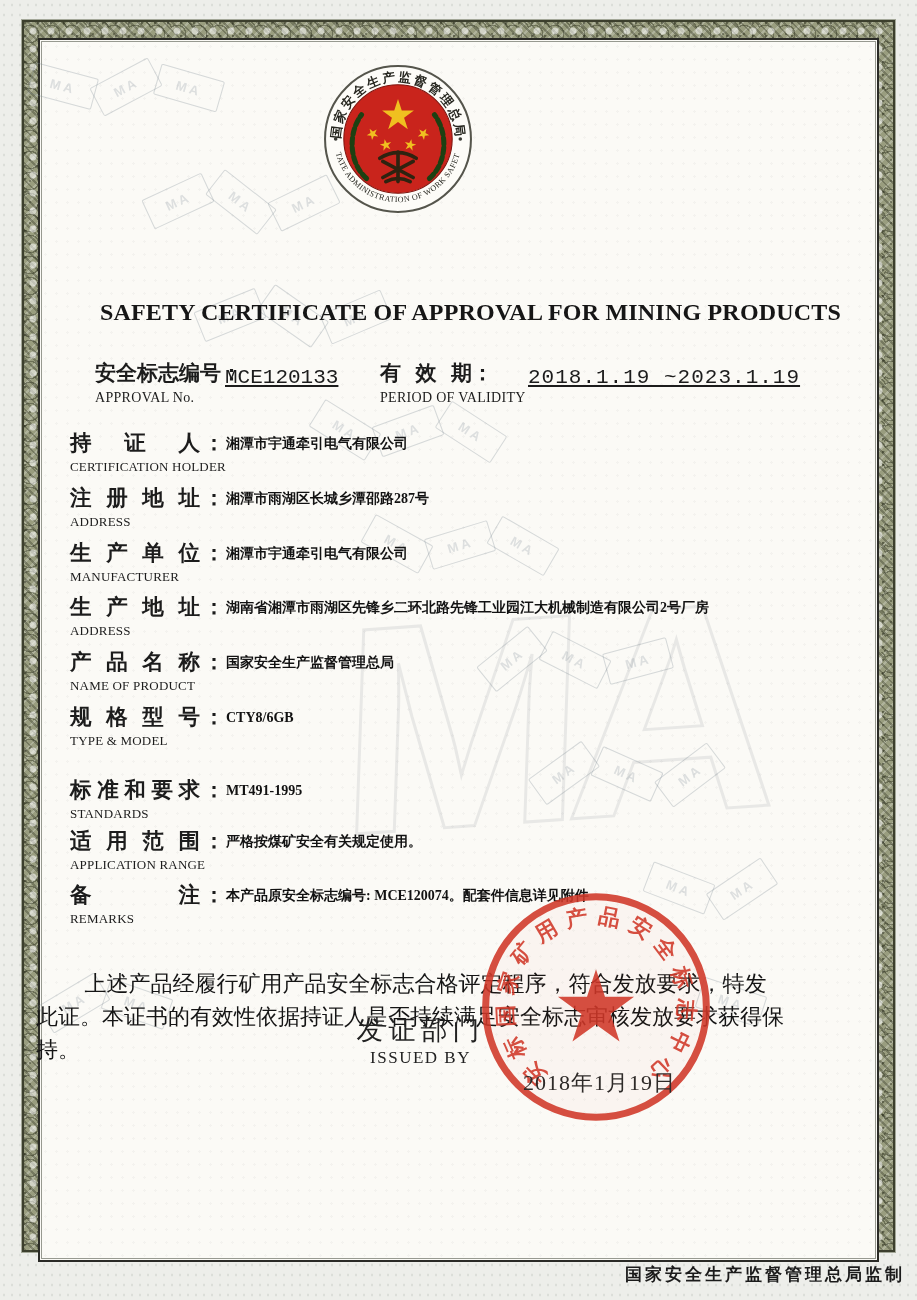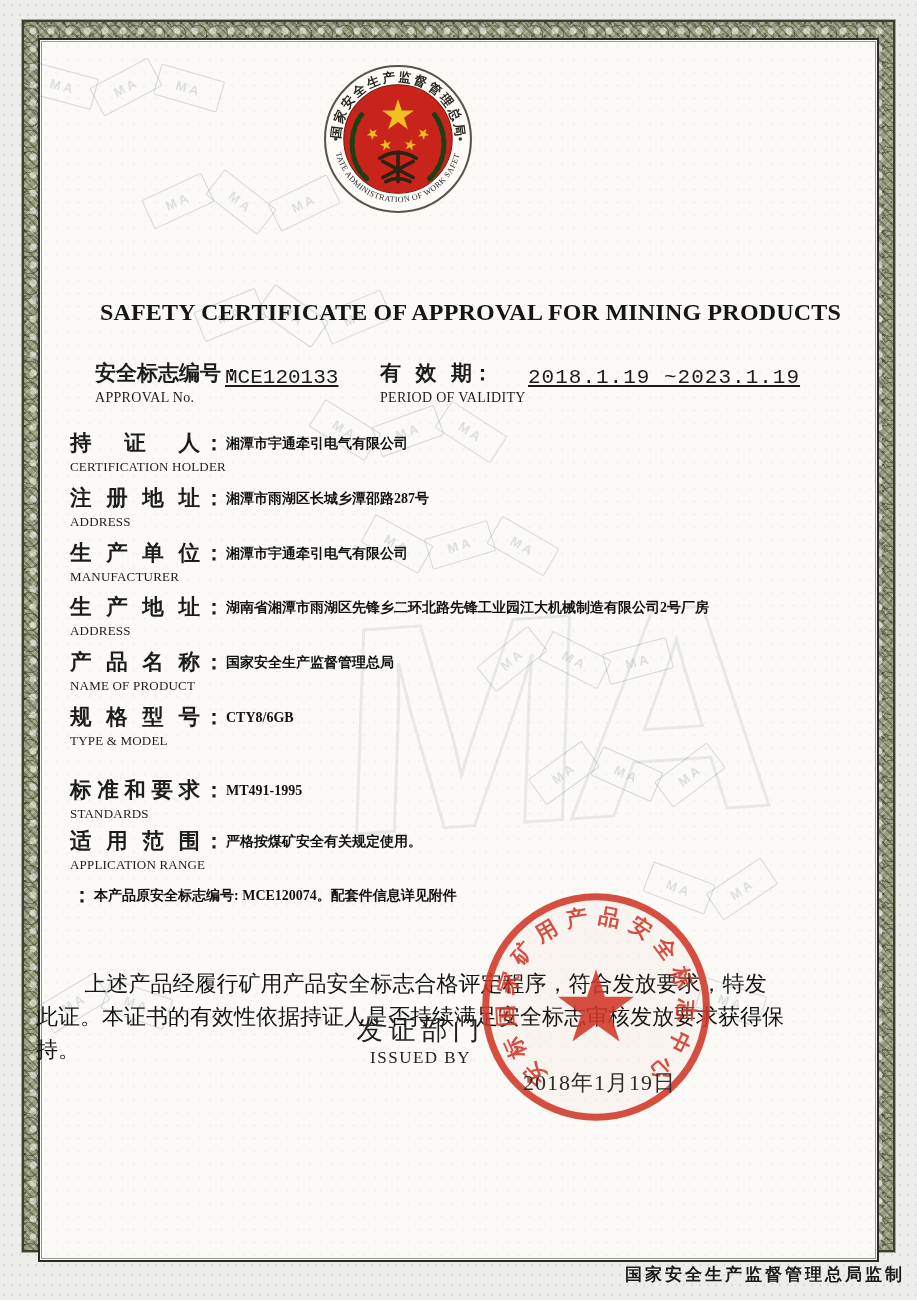--- a/index.html
+++ b/index.html
@@ -234,20 +234,21 @@
         <div class="fvalue">MT491-1995</div>
       </div>
 
       <div class="field-row r8">
         <div class="field-label"><span class="flabel-zh">适用范围</span><span class="flabel-en">APPLICATION RANGE</span></div>
         <div class="fcolon">：</div>
         <div class="fvalue">严格按煤矿安全有关规定使用。</div>
       </div>
 
       <div class="field-row r9">
+        <div class="field-label"><span class="flabel-zh">备注</span><span class="flabel-en">REMARKS</span></div>
         <div class="fcolon">：</div>
         <div class="fvalue">本产品原安全标志编号: MCE120074。配套件信息详见附件</div>
       </div>
 
     </div>
 
     <div class="declaration">上述产品经履行矿用产品安全标志合格评定程序，符合发放要求，特发此证。本证书的有效性依据持证人是否持续满足安全标志审核发放要求获得保持。</div>
 
     <div class="issuer">
       <div class="issuer-zh">发证部门</div>

